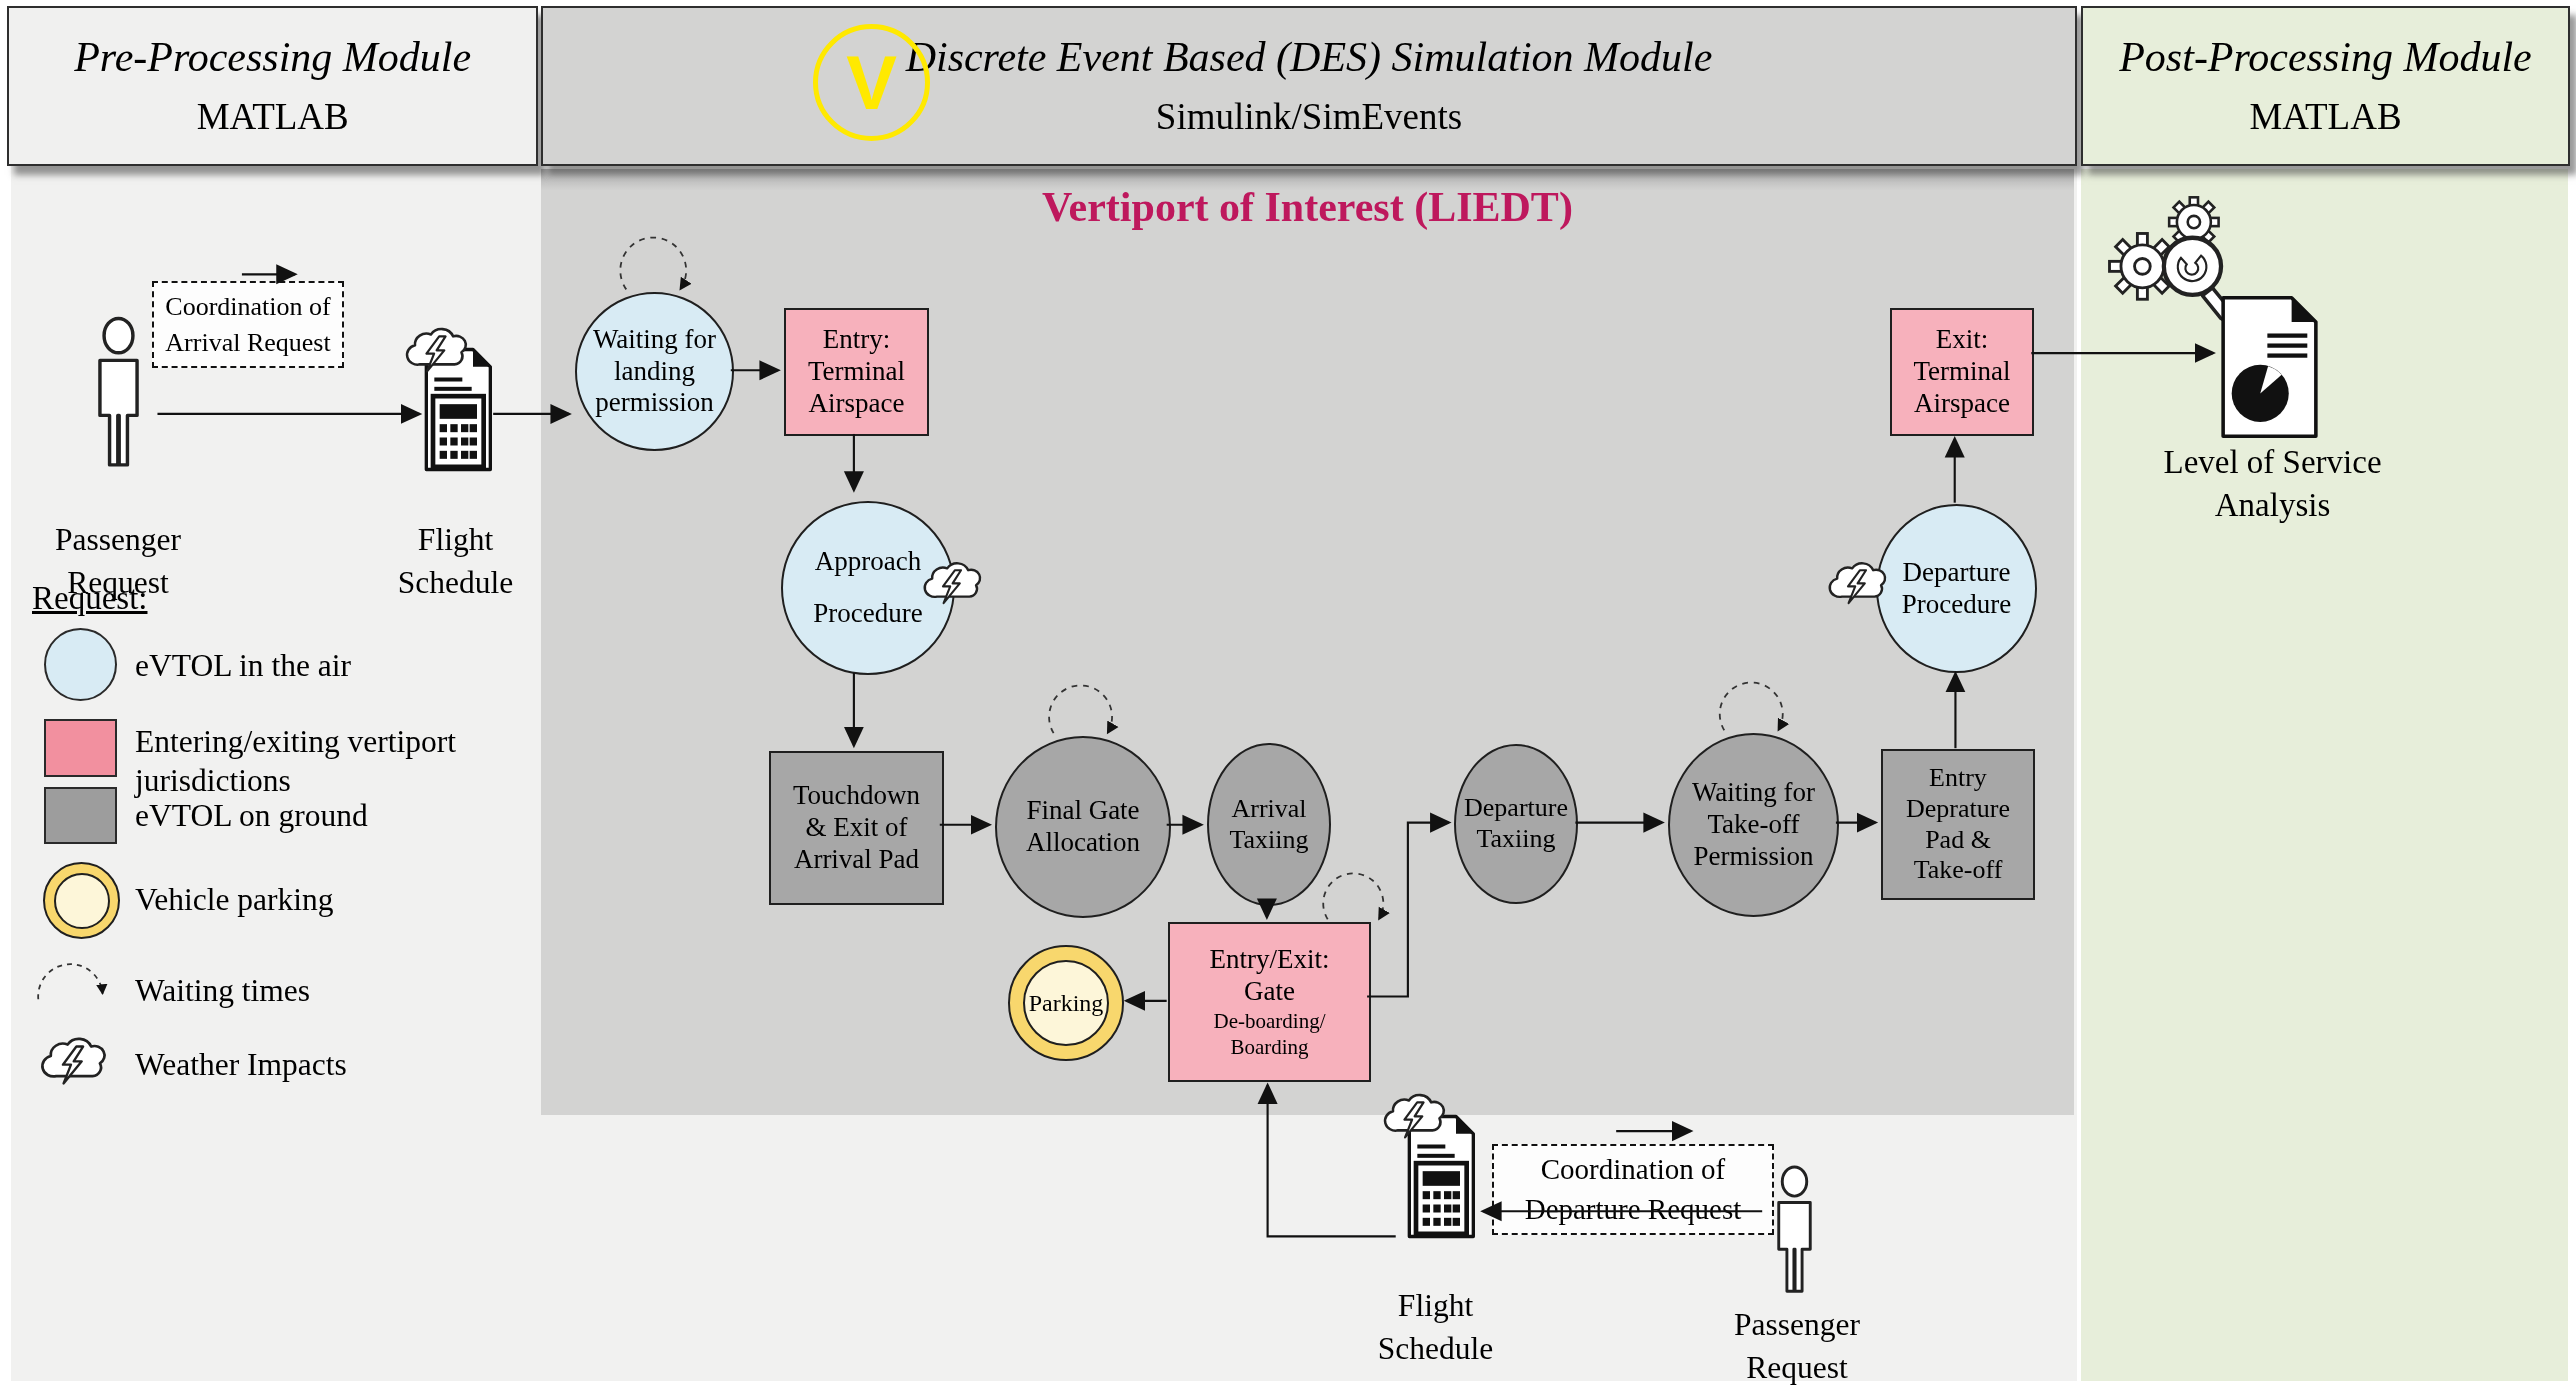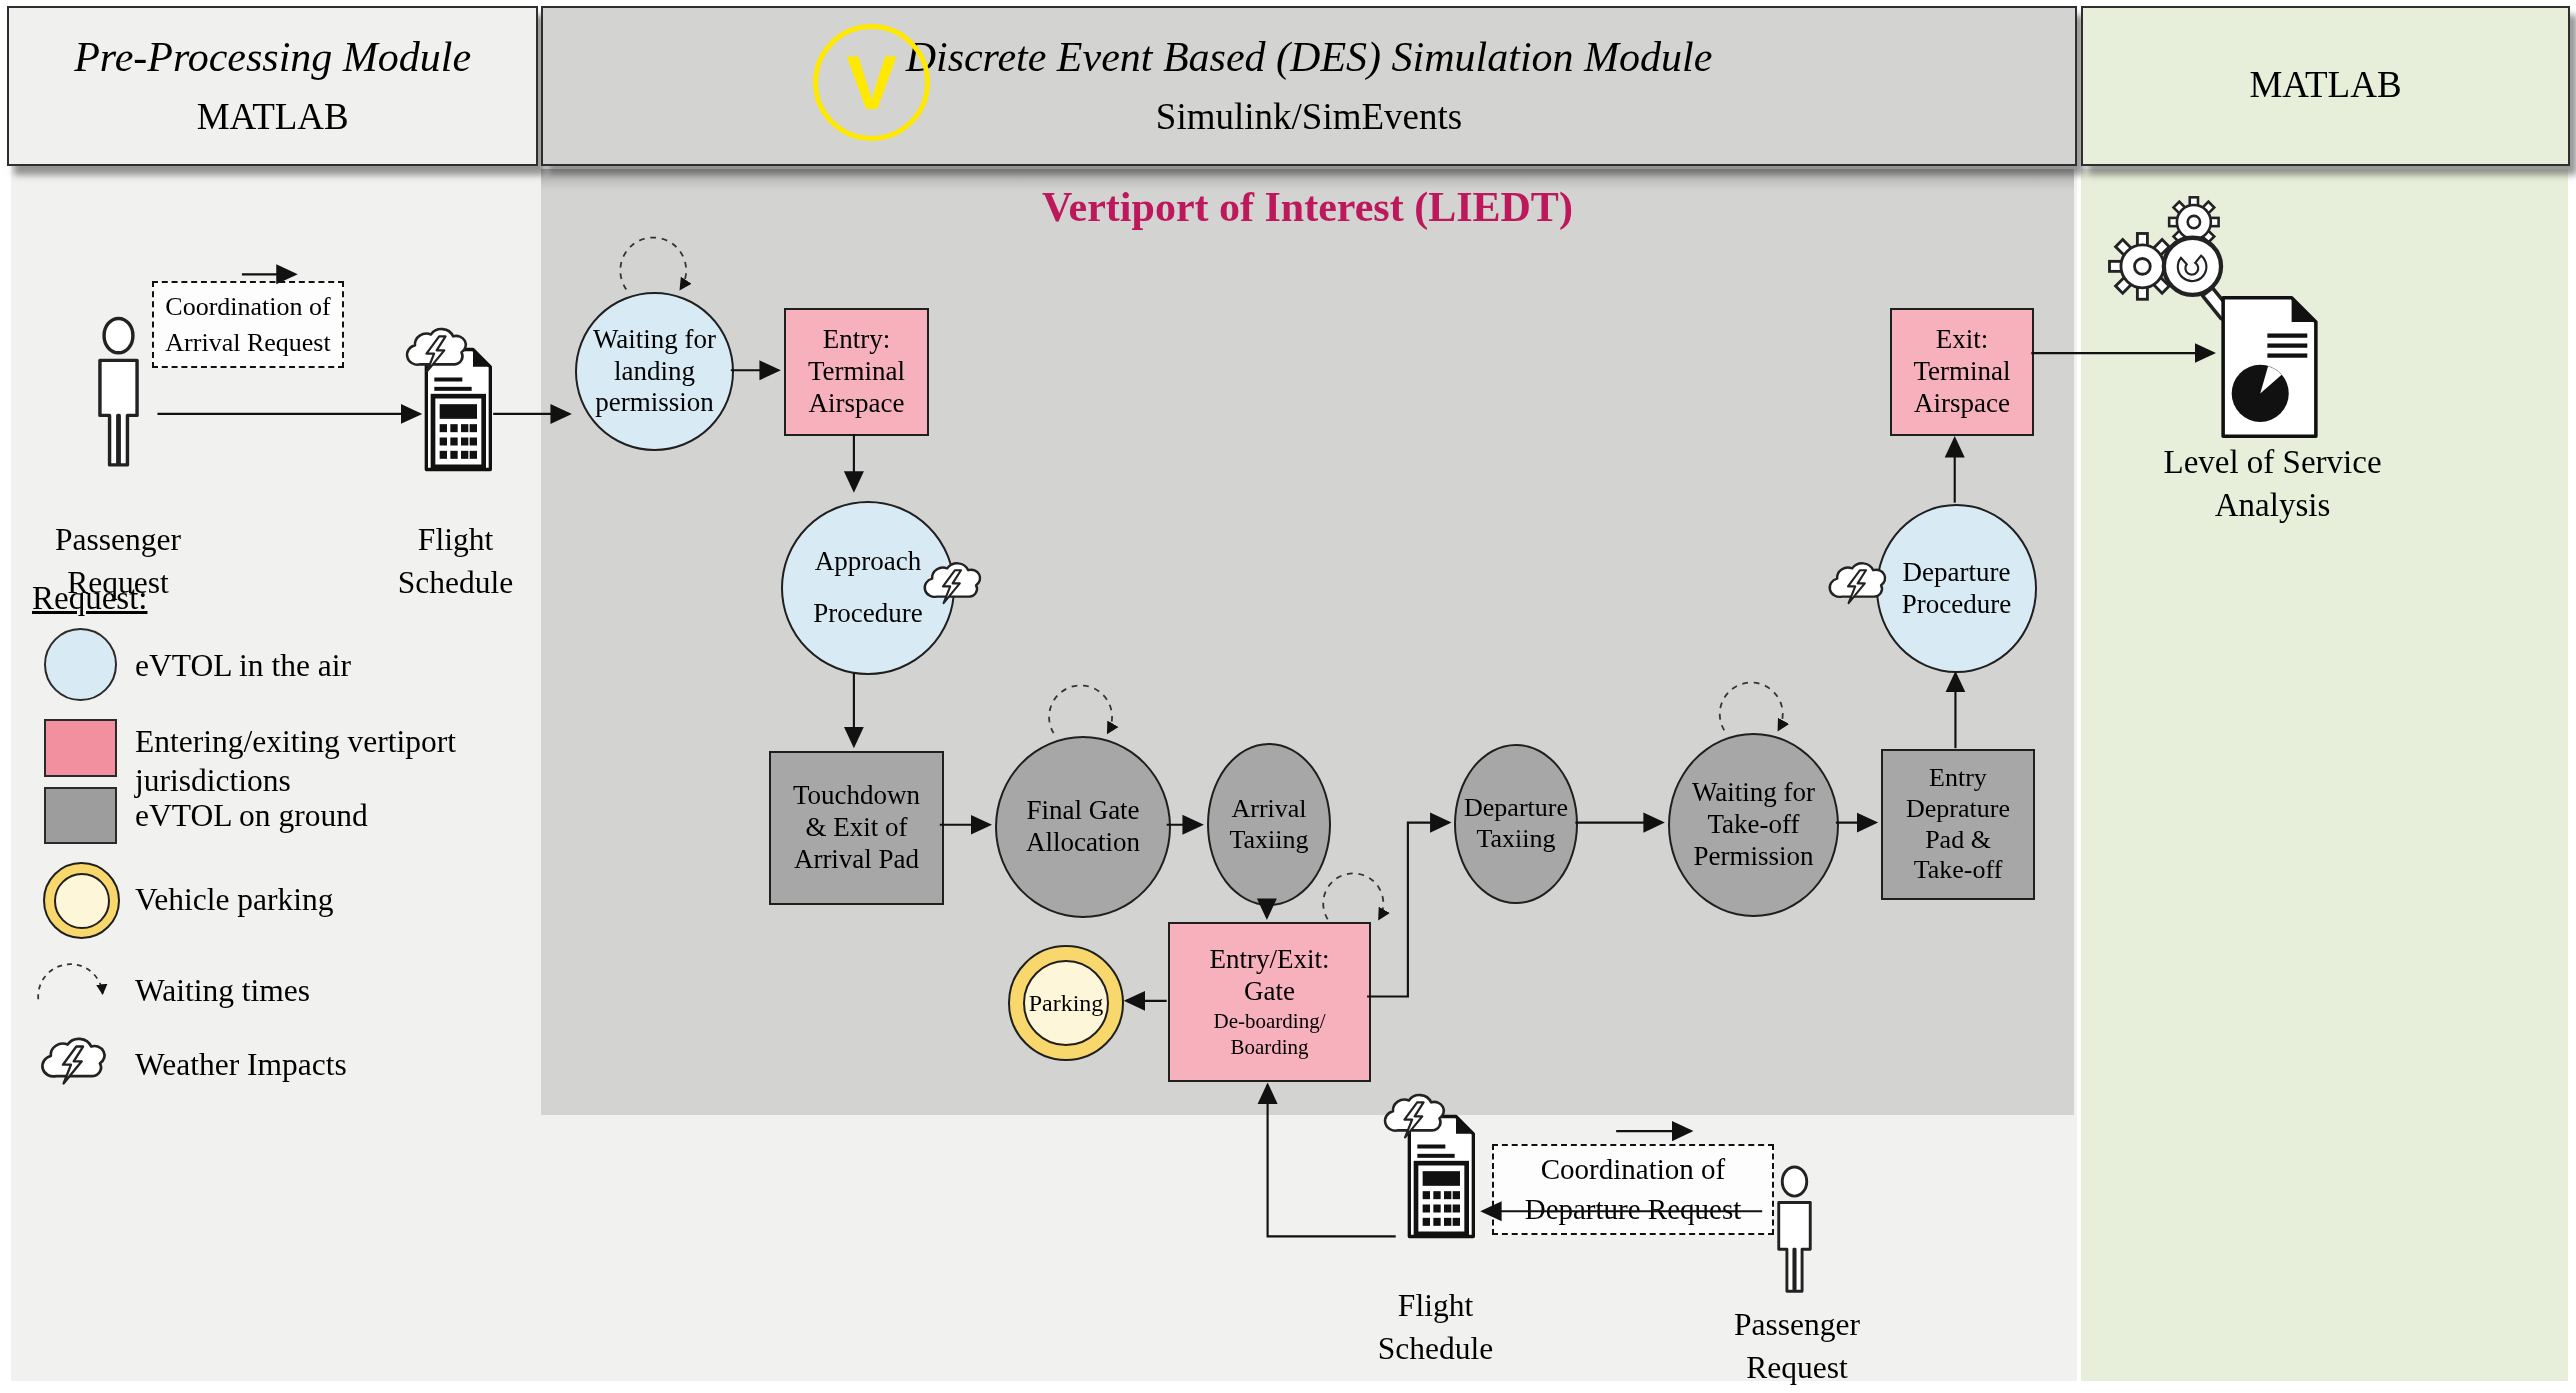--- a/index.html
+++ b/index.html
@@ -124,20 +124,21 @@
 <div class="hdr" style="left:7.2px;top:5.7px;width:527px;height:156px;background:#f0f0ef;">
   <div class="hdr-title">Pre-Processing Module</div>
   <div class="hdr-sub">MATLAB</div>
 </div>
 <div class="hdr" style="left:541px;top:5.7px;width:1532px;height:156px;background:#d3d3d2;">
   <div class="hdr-title">Discrete Event Based (DES) Simulation Module</div>
   <div class="hdr-sub">Simulink/SimEvents</div>
 </div>
 <div class="vlogo">V</div>
 <div class="hdr" style="left:2081px;top:5.7px;width:485px;height:156px;background:#e7eeda;">
+  <div class="hdr-title">Post-Processing Module</div>
   <div class="hdr-sub">MATLAB</div>
 </div>
 
 <div class="vtitle">Vertiport of Interest (LIEDT)</div>
 
 <svg class="wires" width="2576" height="1394" viewBox="0 0 3599 1947">
   <defs>
     <marker id="ah" markerUnits="userSpaceOnUse" markerWidth="40" markerHeight="30" refX="26" refY="15" orient="auto">
       <path d="M0,1 L30,15 L0,29 z" fill="#111"></path>
     </marker>

